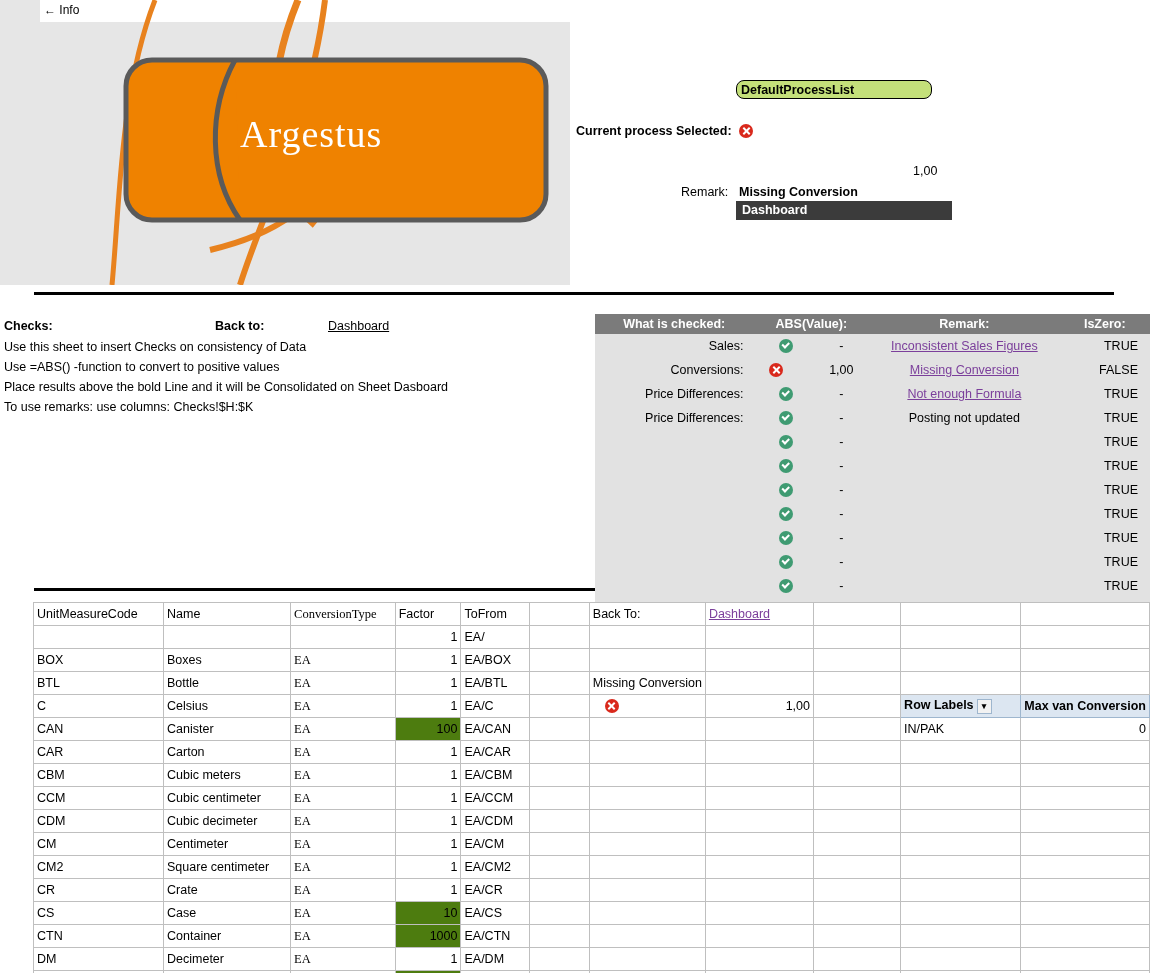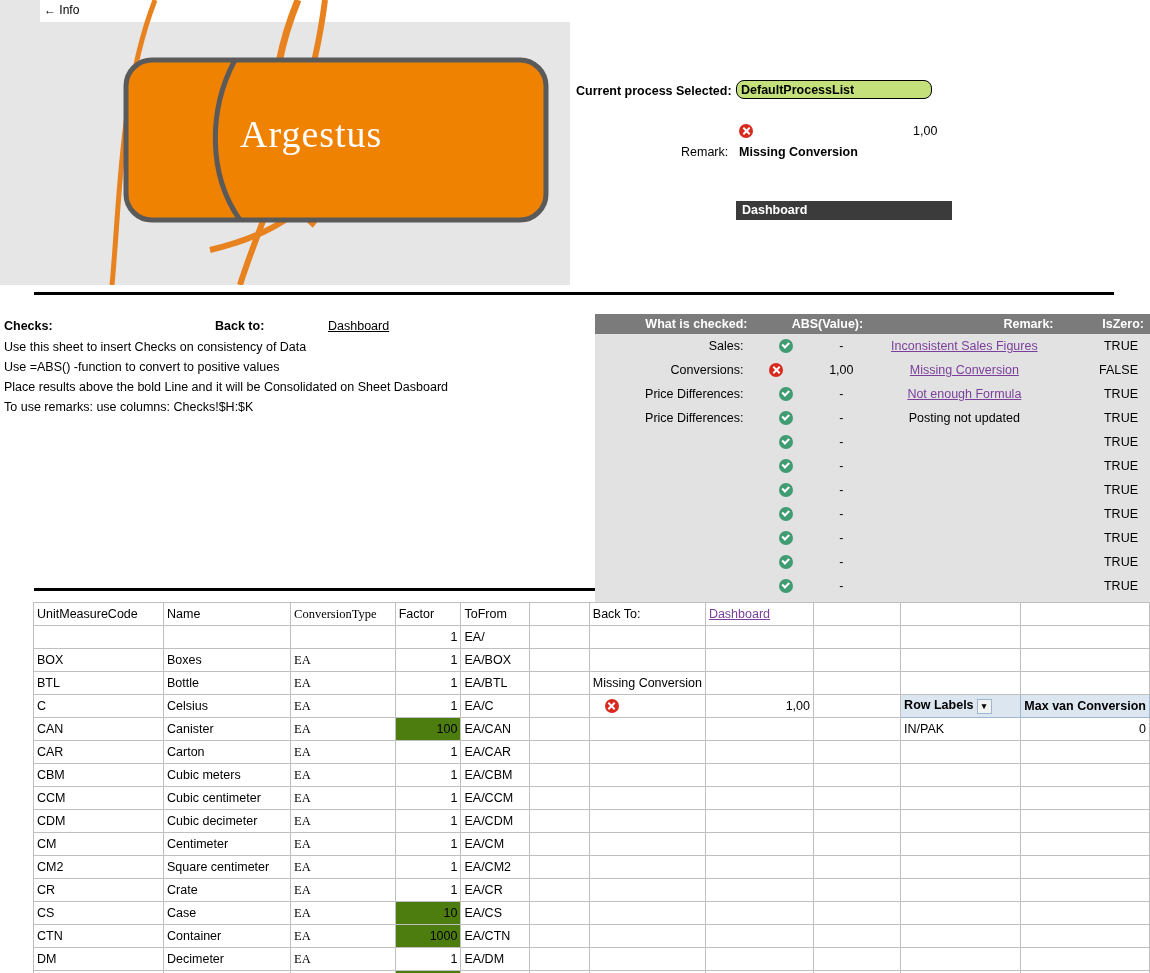--- a/index.html
+++ b/index.html
@@ -57,20 +57,21 @@
     color: #ffffff;
     font-family: "Liberation Serif", serif;
     letter-spacing: 1px;
   }
 
   
   .lbl {
     position: absolute;
     font-size: 12.5px;
     color: #000;
+    margin-top: 40px;
   }
   .bold { font-weight: bold; }
   .hdr-box {
     position: absolute;
     background: #ffffff;
     border: 1px solid #000;
     font-size: 12.5px;
     font-weight: bold;
     padding: 2px 4px;
     box-sizing: border-box;
@@ -138,21 +139,21 @@
     border-collapse: collapse;
     font-size: 12.5px;
     background: #e2e2e2;
   }
   .chk-table th {
     background: #7b7b7b;
     color: #ffffff;
     font-weight: bold;
     font-size: 12.5px;
     padding: 3px 6px;
-    text-align: right;
+    text-align: center;
     border: none;
   }
   .chk-table td {
     padding: 2px 6px;
     height: 20px;
     text-align: center;
     border: none;
     color: #000;
   }
   .chk-table td.what { text-align: right; padding-right: 10px; }

